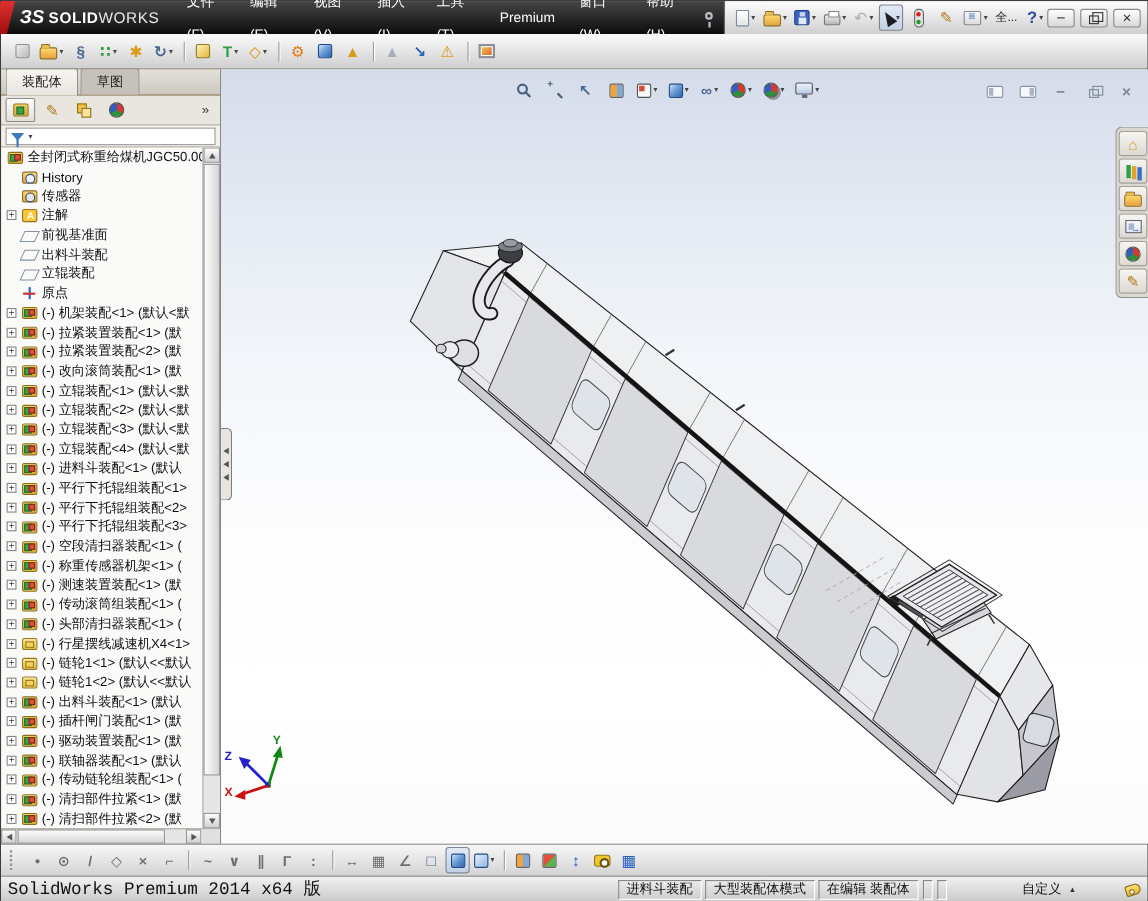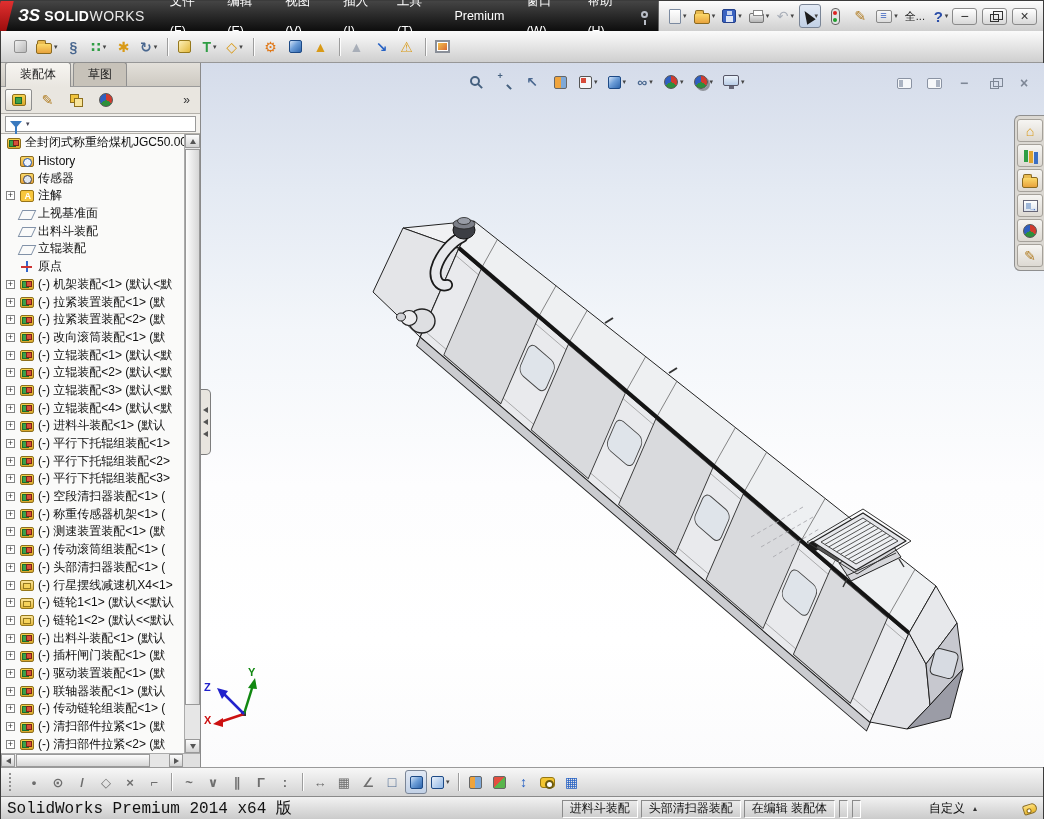--- a/index.html
+++ b/index.html
@@ -359,21 +359,21 @@
 
             <div class="trow">
               <span class="plus">+</span>
               <span class="ti ti-ann"></span>
               <span class="tlabel">注解</span>
             </div>
 
             <div class="trow">
               <span class="plus"></span>
               <span class="ti ti-plane"></span>
-              <span class="tlabel">上视基准面</span>
+              <span class="tlabel">前视基准面</span>
             </div>
 
             <div class="trow">
               <span class="plus"></span>
               <span class="ti ti-plane"></span>
               <span class="tlabel">出料斗装配</span>
             </div>
 
             <div class="trow">
               <span class="plus"></span>
@@ -843,21 +843,21 @@
         </span>
       </span>
   </div>
 
   <div class="statusbar">
     <span class="sb-left">SolidWorks Premium 2014 x64 版</span>
     <span class="sb-space"></span>
     <span style="display:flex;gap:3px;">
 
     <span class="scell">进料斗装配</span>
-        <span class="scell">头部清扫器装配</span>
+        <span class="scell">大型装配体模式</span>
         <span class="scell">在编辑 装配体</span>
       </span>
     <span class="scell mini"></span>
     <span class="scell mini"></span>
     <span class="scell custom">
       <span>自定义</span>
       <span class="caret">▴</span>
     </span>
     <span style="width:30px;"></span>
     <span class="k-tag"></span>

